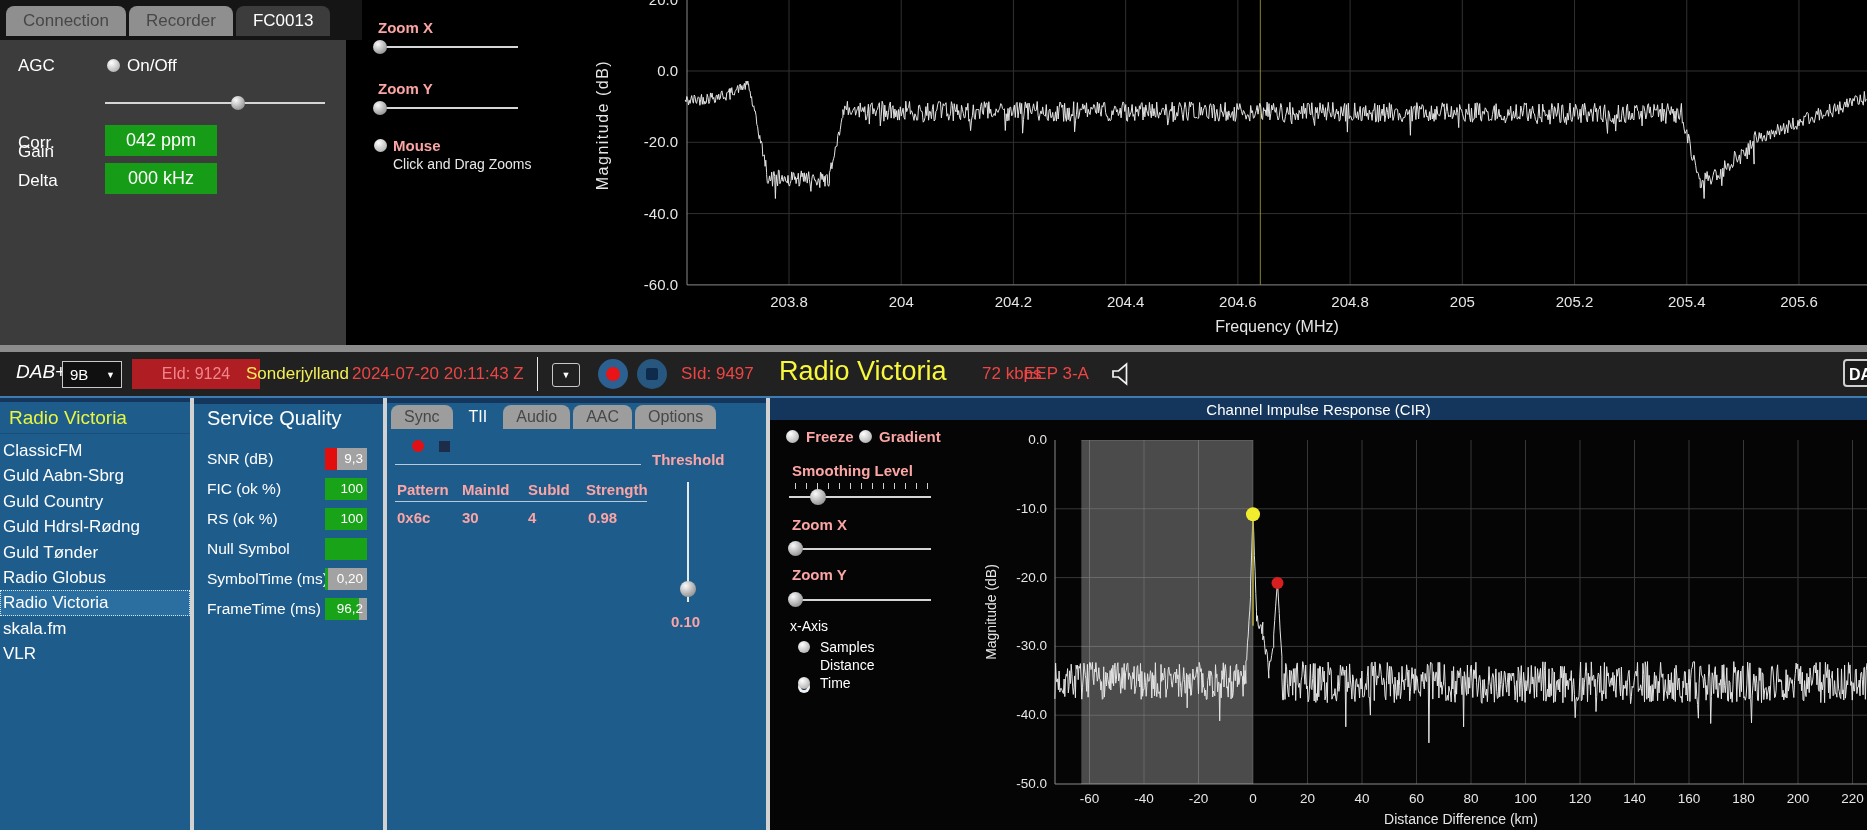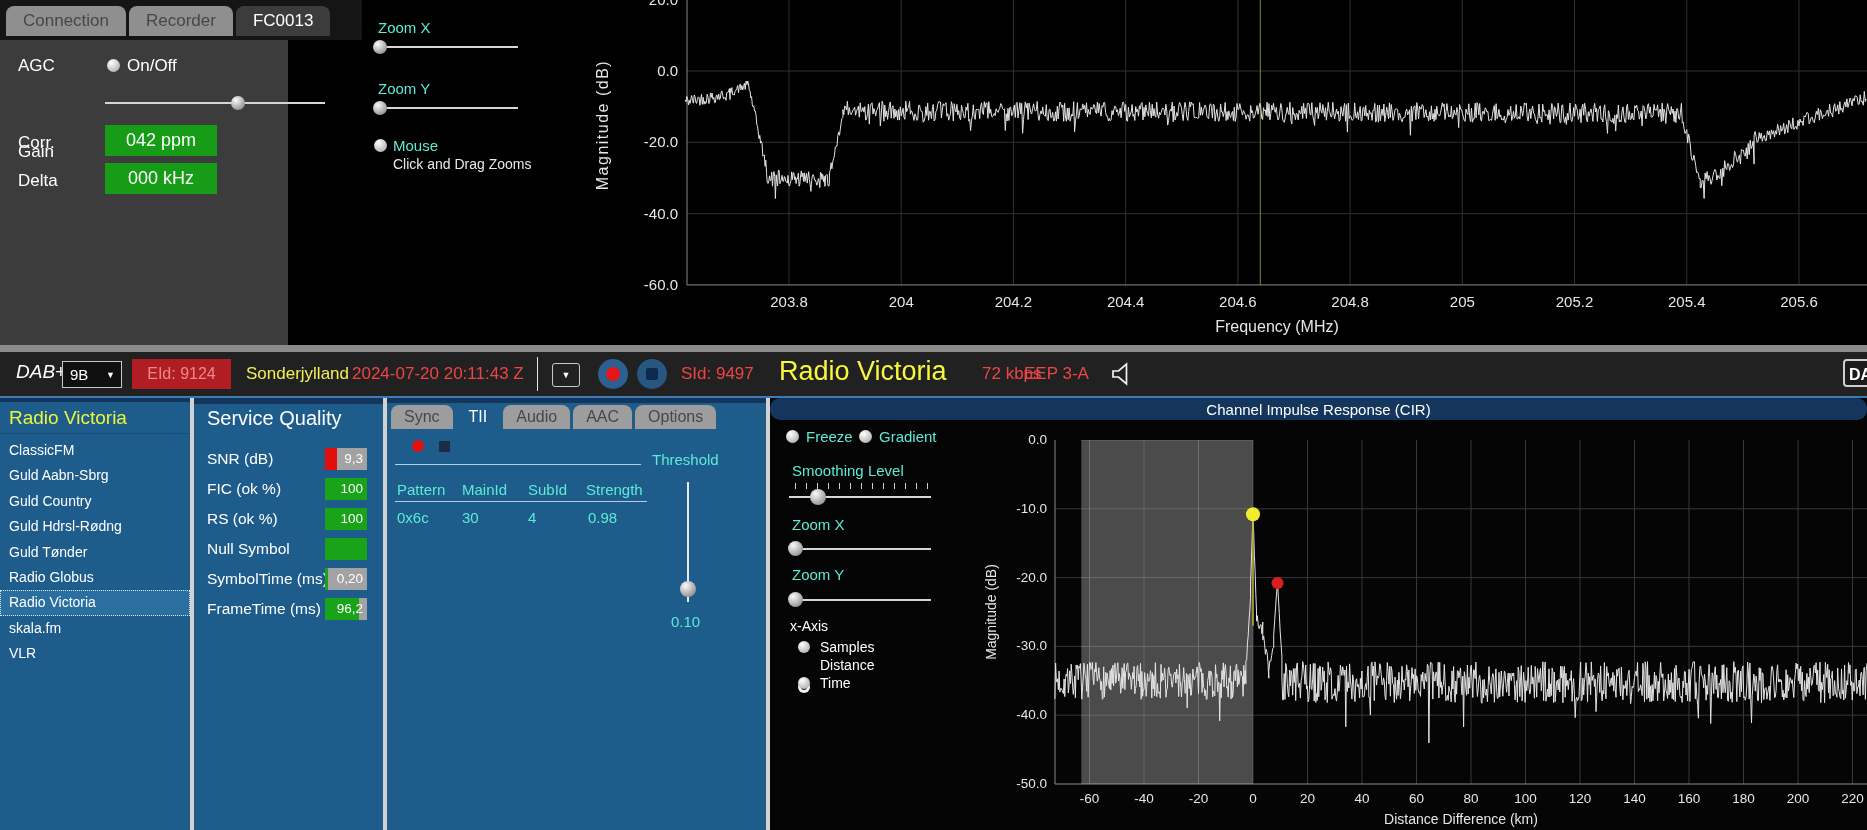--- a/index.html
+++ b/index.html
@@ -1,20 +1,20 @@
 <!DOCTYPE html>
 <html><head>
 <meta charset="utf-8">
 <style>
   html,body{margin:0;padding:0;background:#000;}
   #app{position:relative;width:1867px;height:830px;background:#000;overflow:hidden;
        font-family:"Liberation Sans",sans-serif;color:#fff;}
   .abs{position:absolute;}
   
-  .left-panel{left:0;top:0;width:288px;height:345px;background:#3c3c3c;}
+  .left-panel{left:0;top:0;width:346px;height:345px;background:#3c3c3c;}
   .tabstrip{left:0;top:0;width:362px;height:40px;background:#151515;padding:6px 0 0 6px;box-sizing:border-box;white-space:nowrap;}
   .wtab{display:inline-block;padding:5px 17px;margin-right:3px;border-radius:8px 8px 0 0;
         background:#8f8f8f;color:#474747;font-size:17px;}
   .wtab.active{background:#3c3c3c;color:#fff;}
   .flabel{font-size:17px;color:#fff;}
   .valbox{background:#169c16;color:#fff;font-size:18px;display:flex;align-items:center;justify-content:center;}
   
   .radio{width:13px;height:13px;border-radius:50%;
          background:radial-gradient(circle at 35% 30%,#ffffff,#b5b5b5 75%);}
   .radio.checked{background:#f2f2f2;position:relative;}
@@ -27,31 +27,31 @@
   .splitter{left:0;top:345px;width:1867px;height:7px;background:#8c8c8c;}
   .statusbar{left:0;top:352px;width:1867px;height:44px;background:#212121;}
   .blueline{left:0;top:396px;width:1867px;height:2px;background:#3d7bb2;}
   .sbtext{font-size:17px;color:#ef4444;white-space:nowrap;}
   .circlebtn{width:30px;height:30px;border-radius:50%;background:#2c6090;display:flex;align-items:center;justify-content:center;}
   
   .bluepanel{background:#1e5c8c;}
   .navy{background:#14365c;}
   .vdivider{top:398px;height:432px;width:4px;background:#d2d2d2;}
   .station-list{list-style:none;margin:0;padding:0;}
-  .station-list li{height:25.4px;line-height:25.4px;padding-left:9px;font-size:14px;color:#fff;white-space:nowrap;}
+  .station-list li{height:25.4px;line-height:25.4px;padding-left:3px;font-size:17px;color:#fff;white-space:nowrap;}
   .station-list li.sel{background:#2b6fa1;outline:1px dotted #d3e6f6;outline-offset:-1px;}
   .sq-row{position:relative;height:30px;}
   .sq-label{position:absolute;left:13px;top:6px;font-size:15.5px;color:#fff;white-space:nowrap;}
   .sq-gauge{position:absolute;left:131px;top:4px;width:42px;height:22px;background:#a2a2a2;overflow:hidden;}
   .sq-fill{position:absolute;left:0;top:0;bottom:0;}
   .sq-val{position:absolute;right:4px;top:0;line-height:21px;font-size:13.5px;color:#fff;}
   .btab{display:inline-block;padding:3px 13px;margin-right:3px;border-radius:8px 8px 0 0;
         background:#9d9d9d;color:#474747;font-size:16px;}
   .btab.active{background:#1e5c8c;color:#fff;}
-  .small{font-size:15px;color:#5eead4;white-space:nowrap;}
+  .small{font-size:15px;color:#fca5a5;white-space:nowrap;font-weight:bold;}
   svg text{font-family:"Liberation Sans",sans-serif;fill:#e6e6e6;}
 </style>
 </head>
 <body>
 
 <div id="app">
 
   <div class="abs left-panel">
     <div class="abs tabstrip">
       <span class="wtab">Connection</span><span class="wtab">Recorder</span><span class="wtab active">FC0013</span>
@@ -122,21 +122,21 @@
       <polyline points="145.2,100.0 146.0,101.8 146.8,96.5 147.6,98.7 148.5,105.0 149.3,100.3 150.1,103.4 150.9,98.8 151.7,95.6 152.5,100.5 153.4,103.2 154.2,95.0 155.0,96.6 155.8,102.1 156.6,103.4 157.4,99.3 158.3,96.8 159.1,97.7 159.9,105.3 160.7,99.2 161.5,94.4 162.3,104.3 163.2,97.3 164.0,104.3 164.8,101.2 165.6,103.7 166.4,102.0 167.2,94.2 168.0,97.3 168.9,103.6 169.7,101.6 170.5,92.9 171.3,97.3 172.1,93.1 172.9,99.2 173.8,97.4 174.6,102.6 175.4,102.3 176.2,95.6 177.0,95.0 177.8,99.4 178.7,94.1 179.5,99.6 180.3,98.2 181.1,92.5 181.9,90.9 182.7,95.2 183.6,99.0 184.4,97.8 185.2,97.6 186.0,100.3 186.8,92.6 187.6,92.2 188.5,92.0 189.3,88.8 190.1,99.5 190.1,88.3 190.9,92.7 191.8,87.6 192.6,94.7 193.5,94.6 194.3,95.1 195.1,91.5 196.0,90.1 196.8,88.5 197.7,85.5 198.5,92.7 199.3,86.4 200.2,84.1 201.0,89.8 201.9,85.5 202.7,90.0 203.6,86.5 204.4,83.3 205.2,89.5 206.1,81.0 206.9,84.7 207.8,81.0 208.6,85.2 208.6,84.4 209.3,90.6 210.1,91.1 210.8,97.8 211.6,96.6 212.3,105.0 213.1,106.8 213.8,105.8 214.6,111.0 215.3,111.0 216.1,115.7 216.8,124.4 217.6,126.6 218.3,133.0 219.1,138.7 219.8,135.4 220.6,143.2 221.3,141.3 222.1,143.5 222.8,156.2 223.6,155.4 224.3,154.9 225.1,166.3 225.8,160.2 226.6,172.7 226.6,174.5 227.3,182.5 228.0,183.5 228.8,180.7 229.5,175.9 230.3,180.9 231.0,179.8 231.7,172.1 232.5,186.2 233.2,175.9 233.9,171.5 234.7,176.5 235.4,198.5 236.2,174.8 236.9,181.9 237.6,186.0 238.4,170.2 239.1,170.3 239.9,183.7 240.6,181.8 241.3,179.4 242.1,175.3 242.8,181.1 243.6,181.3 244.3,176.6 245.0,177.0 245.8,181.4 246.5,181.5 247.3,183.1 248.0,175.4 248.7,184.7 249.5,186.1 250.2,183.4 251.0,180.6 251.7,171.9 252.4,179.7 253.2,172.7 253.9,173.1 254.7,179.6 255.4,176.8 256.1,183.6 256.9,178.1 257.6,179.0 258.3,173.2 259.1,186.2 259.8,184.3 260.6,176.0 261.3,170.9 262.0,176.8 262.8,173.2 263.5,181.4 264.3,172.8 265.0,181.5 265.7,177.0 266.5,173.4 267.2,183.1 268.0,176.7 268.7,171.7 269.4,179.7 270.2,185.0 270.9,191.4 271.7,180.2 272.4,175.7 273.1,174.6 273.9,176.6 274.6,180.2 275.4,180.0 276.1,182.1 276.8,185.2 277.6,183.2 278.3,178.6 279.0,180.5 279.8,187.6 280.5,172.2 281.3,173.4 282.0,179.5 282.7,174.3 283.5,181.7 284.2,176.3 285.0,186.3 285.7,175.5 286.4,174.8 287.2,174.7 287.9,185.0 288.7,186.3 289.4,183.6 289.4,172.7 290.2,170.3 291.1,162.7 291.9,168.8 292.8,161.6 293.6,158.7 294.4,155.8 295.3,146.9 296.1,146.4 297.0,146.2 297.8,135.4 298.7,131.9 299.5,135.3 300.3,129.3 301.2,122.4 302.0,118.2 302.9,117.3 302.9,109.6 303.8,114.7 304.7,105.9 305.6,107.2 306.5,110.0 307.4,101.3 308.3,114.8 309.3,107.6 310.2,113.2 311.1,114.6 312.0,112.7 312.9,110.3 313.8,108.6 314.7,107.1 315.6,115.2 316.6,111.2 317.5,108.4 318.4,106.2 319.3,117.2 320.2,102.9 321.1,111.5 322.0,111.0 322.9,107.5 323.9,112.1 324.8,106.6 325.7,120.1 326.6,119.0 327.5,113.5 328.4,104.2 329.3,124.1 330.2,107.0 331.1,103.9 332.1,102.8 333.0,114.1 333.9,108.5 334.8,111.4 335.7,115.8 336.6,110.6 337.5,109.2 338.4,105.4 339.4,102.7 340.3,125.9 341.2,116.2 342.1,101.2 343.0,104.2 343.9,121.2 344.8,105.1 345.7,116.9 346.7,110.9 347.6,119.4 348.5,112.4 349.4,105.2 350.3,102.0 351.2,118.1 352.1,107.6 353.0,105.7 354.0,118.3 354.9,109.0 355.8,116.9 356.7,110.6 357.6,120.1 358.5,109.5 359.4,120.1 360.3,106.8 361.3,116.0 362.2,112.0 363.1,108.2 364.0,117.3 364.9,119.3 365.8,101.2 366.7,111.7 367.6,108.7 368.6,107.6 369.5,101.5 370.4,114.2 371.3,110.7 372.2,112.2 373.1,116.1 374.0,120.4 374.9,113.8 375.9,116.1 376.8,120.3 377.7,119.8 378.6,105.9 379.5,104.9 380.4,109.4 381.3,111.5 382.2,111.6 383.2,122.2 384.1,121.0 385.0,117.5 385.9,106.6 386.8,115.6 387.7,103.1 388.6,120.2 389.5,111.3 390.5,111.8 391.4,118.7 392.3,109.3 393.2,104.5 394.1,121.0 395.0,119.9 395.9,111.4 396.8,110.1 397.8,104.1 398.7,101.5 399.6,101.8 400.5,102.0 401.4,118.0 402.3,110.1 403.2,103.7 404.1,105.7 405.1,104.4 406.0,102.7 406.9,116.2 407.8,113.7 408.7,120.2 409.6,116.4 410.5,113.7 411.4,101.7 412.4,105.4 413.3,120.9 414.2,103.7 415.1,109.4 416.0,111.9 416.9,104.4 417.8,114.9 418.7,110.6 419.7,117.8 420.6,119.7 421.5,105.3 422.4,109.3 423.3,113.4 424.2,117.8 425.1,117.6 426.0,107.1 427.0,110.3 427.9,103.3 428.8,121.2 429.7,119.3 430.6,130.6 431.5,120.1 432.4,115.8 433.3,104.8 434.3,117.3 435.2,119.4 436.1,109.5 437.0,109.7 437.9,109.5 438.8,109.5 439.7,118.6 440.6,106.6 441.6,102.8 442.5,112.7 443.4,114.5 444.3,101.7 445.2,107.4 446.1,103.1 447.0,103.0 447.9,118.3 448.8,101.7 449.8,113.4 450.7,109.2 451.6,116.3 452.5,116.8 453.4,115.2 454.3,113.5 455.2,115.6 456.1,108.8 457.1,111.1 458.0,112.4 458.9,109.9 459.8,108.2 460.7,103.6 461.6,104.3 462.5,108.7 463.4,109.6 464.4,108.8 465.3,130.5 466.2,113.7 467.1,121.0 468.0,108.4 468.9,120.5 469.8,107.4 470.7,107.2 471.7,115.8 472.6,114.6 473.5,109.0 474.4,105.1 475.3,117.4 476.2,103.7 477.1,102.3 478.0,117.9 479.0,109.1 479.9,102.6 480.8,113.9 481.7,103.4 482.6,133.2 483.5,119.5 484.4,110.9 485.3,101.9 486.3,107.9 487.2,103.4 488.1,119.6 489.0,103.0 489.9,107.3 490.8,112.6 491.7,114.0 492.6,108.5 493.6,103.8 494.5,109.6 495.4,111.1 496.3,110.0 497.2,101.5 498.1,115.6 499.0,120.4 499.9,114.6 500.9,110.9 501.8,113.8 502.7,106.9 503.6,114.5 504.5,115.6 505.4,116.2 506.3,104.6 507.2,119.1 508.2,120.6 509.1,110.0 510.0,109.1 510.9,117.7 511.8,117.1 512.7,112.4 513.6,121.0 514.5,120.4 515.5,111.8 516.4,121.1 517.3,106.2 518.2,119.0 519.1,107.7 520.0,102.0 520.9,103.8 521.8,107.4 522.8,105.0 523.7,121.4 524.6,103.3 525.5,117.0 526.4,121.3 527.3,108.1 528.2,119.7 529.1,107.8 530.1,121.2 531.0,117.0 531.9,114.1 532.8,116.0 533.7,101.7 534.6,131.8 535.5,120.7 536.4,114.8 537.4,102.6 538.3,118.6 539.2,115.9 540.1,108.8 541.0,109.5 541.9,109.7 542.8,103.9 543.7,109.1 544.7,105.4 545.6,113.0 546.5,102.8 547.4,116.9 548.3,109.4 549.2,113.0 550.1,114.5 551.0,107.1 552.0,109.1 552.9,108.6 553.8,104.5 554.7,106.0 555.6,112.4 556.5,113.6 557.4,102.0 558.3,112.9 559.2,103.5 560.2,111.7 561.1,116.2 562.0,105.6 562.9,107.1 563.8,102.5 564.7,102.6 565.6,112.4 566.5,116.2 567.5,116.2 568.4,121.0 569.3,118.5 570.2,120.8 571.1,119.8 572.0,110.6 572.9,114.9 573.8,109.8 574.8,106.0 575.7,106.8 576.6,112.0 577.5,109.7 578.4,115.6 579.3,113.4 580.2,108.1 581.1,117.8 582.1,105.8 583.0,101.9 583.9,103.5 584.8,111.5 585.7,104.6 586.6,120.4 587.5,121.3 588.4,107.1 589.4,116.9 590.3,114.0 591.2,112.0 592.1,104.5 593.0,116.3 593.9,114.4 594.8,120.5 595.7,106.6 596.7,111.9 597.6,109.4 598.5,116.2 599.4,105.8 600.3,109.2 601.2,103.4 602.1,102.5 603.0,120.0 604.0,107.3 604.9,116.8 605.8,104.9 606.7,110.4 607.6,113.5 608.5,116.1 609.4,102.4 610.3,110.4 611.3,117.8 612.2,104.2 613.1,116.0 614.0,108.5 614.9,115.6 615.8,117.2 616.7,102.0 617.6,114.0 618.6,118.2 619.5,112.5 620.4,114.7 621.3,112.2 622.2,108.5 623.1,108.1 624.0,109.4 624.9,115.1 625.9,104.3 626.8,111.1 627.7,125.1 628.6,120.3 629.5,112.2 630.4,109.4 631.3,111.2 632.2,102.2 633.2,121.7 634.1,106.0 635.0,120.1 635.9,117.0 636.8,112.5 637.7,116.1 638.6,107.2 639.5,102.5 640.5,104.6 641.4,107.7 642.3,114.5 643.2,120.6 644.1,109.4 645.0,102.4 645.9,107.3 646.8,116.9 647.8,120.4 648.7,111.5 649.6,101.8 650.5,106.9 651.4,102.0 652.3,104.6 653.2,103.7 654.1,117.3 655.1,117.8 656.0,117.6 656.9,117.4 657.8,118.5 658.7,118.0 659.6,102.5 660.5,115.2 661.4,107.0 662.4,115.2 663.3,110.2 664.2,107.8 665.1,105.1 666.0,107.5 666.9,116.7 667.8,117.3 668.7,118.7 669.6,105.4 670.6,103.7 671.5,107.6 672.4,117.9 673.3,104.1 674.2,105.3 675.1,121.1 676.0,114.1 676.9,109.3 677.9,117.9 678.8,121.2 679.7,117.0 680.6,103.9 681.5,111.9 682.4,111.8 683.3,116.6 684.2,112.4 685.2,102.4 686.1,120.6 687.0,111.7 687.9,119.6 688.8,110.9 689.7,115.4 690.6,117.5 691.5,113.8 692.5,111.5 693.4,120.5 694.3,107.1 695.2,121.4 696.1,117.4 697.0,103.5 697.9,109.3 698.8,109.3 699.8,103.6 700.7,108.0 701.6,111.6 702.5,115.1 703.4,110.5 704.3,112.1 705.2,114.5 706.1,119.2 707.1,115.2 708.0,114.7 708.9,117.1 709.8,121.1 710.7,105.5 711.6,112.8 712.5,110.7 713.4,118.2 714.4,117.5 715.3,113.8 716.2,110.6 717.1,105.5 718.0,114.2 718.9,108.2 719.8,103.3 720.7,106.0 721.7,118.2 722.6,119.5 723.5,107.7 724.4,111.0 725.3,109.9 726.2,115.7 727.1,102.1 728.0,116.7 729.0,103.6 729.9,119.9 730.8,113.5 731.7,105.3 732.6,109.9 733.5,103.4 734.4,109.8 735.3,112.4 736.3,107.4 737.2,115.7 738.1,120.0 739.0,117.7 739.9,111.0 740.8,103.5 741.7,107.3 742.6,118.9 743.6,121.6 744.5,122.2 745.4,116.3 746.3,113.0 747.2,107.3 748.1,112.5 749.0,114.5 749.9,102.3 750.9,120.4 751.8,123.9 752.7,107.5 753.6,114.4 754.5,114.0 755.4,119.7 756.3,113.2 757.2,114.0 758.2,120.0 759.1,110.4 760.0,112.8 760.9,113.8 761.8,106.2 762.7,118.5 763.6,103.3 764.5,113.5 765.5,108.1 766.4,118.4 767.3,103.6 768.2,103.3 769.1,104.0 770.0,114.1 770.9,114.9 771.8,102.7 772.8,115.8 773.7,120.2 774.6,125.5 775.5,107.2 776.4,112.7 777.3,107.5 778.2,118.7 779.1,113.5 780.0,102.8 781.0,110.9 781.9,113.1 782.8,104.5 783.7,110.8 784.6,116.7 785.5,107.7 786.4,120.2 787.3,111.4 788.3,102.3 789.2,111.5 790.1,112.9 791.0,117.1 791.9,116.3 792.8,102.4 793.7,112.8 794.6,118.8 795.6,113.6 796.5,109.0 797.4,114.1 798.3,111.2 799.2,121.2 800.1,119.8 801.0,106.6 801.9,112.0 802.9,116.1 803.8,107.2 804.7,103.4 805.6,121.3 806.5,104.7 807.4,132.1 808.3,103.1 809.2,118.5 810.2,115.8 811.1,116.9 812.0,120.3 812.9,119.6 813.8,118.3 814.7,102.9 815.6,115.8 816.5,118.1 817.5,111.7 818.4,119.6 819.3,112.1 820.2,106.4 821.1,120.7 822.0,120.5 822.9,108.4 823.8,107.3 824.8,116.0 825.7,105.6 826.6,116.2 827.5,113.1 828.4,119.6 829.3,110.2 830.2,113.8 831.1,112.7 832.1,120.4 833.0,110.2 833.9,110.4 834.8,103.4 835.7,122.1 836.6,120.0 837.5,105.1 838.4,122.2 839.4,105.2 840.3,120.8 841.2,114.0 842.1,109.0 843.0,115.6 843.9,104.0 844.8,121.6 845.7,115.3 846.7,107.2 847.6,112.3 848.5,118.8 849.4,102.8 850.3,117.6 851.2,104.5 852.1,111.2 853.0,120.4 854.0,116.2 854.9,110.0 855.8,108.8 856.7,109.1 857.6,109.6 858.5,120.2 859.4,113.3 860.3,115.4 861.3,120.0 862.2,121.8 863.1,117.8 864.0,117.5 864.9,117.3 865.8,111.4 866.7,109.0 867.6,114.7 868.6,113.0 869.5,109.8 870.4,135.3 871.3,106.3 872.2,121.2 873.1,109.0 874.0,106.7 874.9,105.8 875.9,119.6 876.8,102.6 877.7,108.0 878.6,119.0 879.5,106.2 880.4,108.8 881.3,109.1 882.2,104.6 883.2,106.1 884.1,117.5 885.0,114.3 885.9,109.7 886.8,117.0 887.7,116.0 888.6,121.0 889.5,111.7 890.4,119.9 891.4,105.8 892.3,119.0 893.2,113.5 894.1,121.3 895.0,109.2 895.9,119.6 896.8,106.3 897.7,114.1 898.7,115.1 899.6,116.1 900.5,112.8 901.4,108.0 902.3,102.8 903.2,106.6 904.1,103.9 905.0,119.4 906.0,111.5 906.9,103.6 907.8,111.5 908.7,116.9 909.6,115.6 910.5,117.0 911.4,106.3 912.3,118.7 913.3,116.0 914.2,110.1 915.1,114.2 916.0,115.2 916.9,107.5 917.8,112.7 918.7,127.6 919.6,104.5 920.6,109.2 921.5,109.5 922.4,113.3 923.3,117.1 924.2,120.2 925.1,121.4 926.0,109.1 926.9,112.6 927.9,114.5 928.8,103.8 929.7,117.3 930.6,121.7 931.5,108.0 932.4,122.2 933.3,119.0 934.2,119.1 935.2,103.2 936.1,117.8 937.0,102.7 937.9,105.0 938.8,114.9 939.7,103.5 940.6,118.9 941.5,121.2 942.5,111.5 943.4,111.6 944.3,114.3 945.2,107.8 946.1,109.2 947.0,112.1 947.9,111.5 948.8,120.7 949.8,120.1 950.7,119.1 951.6,120.4 952.5,114.6 953.4,108.7 954.3,105.6 955.2,120.3 956.1,103.7 957.1,118.7 958.0,115.9 958.9,109.3 959.8,117.0 960.7,114.9 961.6,119.9 962.5,118.8 963.4,120.2 964.4,116.0 965.3,122.9 966.2,119.7 967.1,117.6 968.0,109.5 968.9,115.5 969.8,112.7 970.7,106.2 971.7,120.5 972.6,116.8 973.5,111.3 974.4,118.2 975.3,116.0 976.2,104.5 977.1,119.0 978.0,118.6 979.0,116.6 979.9,119.1 980.8,106.0 981.7,110.0 982.6,116.2 983.5,110.5 984.4,102.9 985.3,104.6 986.3,103.1 987.2,117.1 988.1,121.0 989.0,113.1 989.9,108.9 990.8,118.6 991.7,110.6 992.6,106.2 993.6,113.1 994.5,114.0 995.4,119.5 996.3,121.0 997.2,123.7 998.1,116.4 999.0,104.1 999.9,118.0 1000.8,117.3 1001.8,122.1 1002.7,104.1 1003.6,111.4 1004.5,110.3 1005.4,116.1 1006.3,114.7 1007.2,114.7 1008.1,119.8 1009.1,109.8 1010.0,124.2 1010.9,113.5 1011.8,103.5 1012.7,107.6 1013.6,118.9 1014.5,106.7 1015.4,109.1 1016.4,116.4 1017.3,113.1 1018.2,103.1 1019.1,112.0 1020.0,122.6 1020.9,122.2 1021.8,105.3 1022.7,104.9 1023.7,118.2 1024.6,122.5 1025.5,116.9 1026.4,124.5 1027.3,113.3 1028.2,120.1 1029.1,112.2 1030.0,103.0 1031.0,119.5 1031.9,121.5 1032.8,116.8 1033.7,107.5 1034.6,116.3 1035.5,104.2 1036.4,107.2 1037.3,110.2 1038.3,119.4 1039.2,116.5 1040.1,109.2 1041.0,122.7 1041.9,107.5 1042.8,104.2 1043.7,115.2 1044.6,103.2 1045.6,109.1 1046.5,119.1 1047.4,122.0 1048.3,111.7 1049.2,116.1 1050.1,112.0 1051.0,108.9 1051.9,113.3 1052.9,121.4 1053.8,108.5 1054.7,103.4 1055.6,111.9 1056.5,108.3 1057.4,121.5 1058.3,109.8 1059.2,109.0 1060.2,105.8 1061.1,119.1 1062.0,119.0 1062.9,122.0 1063.8,109.2 1064.7,104.8 1065.6,117.1 1066.5,121.7 1067.5,133.4 1068.4,110.7 1069.3,113.4 1070.2,120.8 1071.1,120.5 1072.0,122.2 1072.9,118.3 1073.8,123.7 1074.8,115.2 1075.7,131.1 1076.6,114.5 1077.5,118.3 1078.4,105.1 1079.3,122.0 1080.2,120.2 1081.1,121.7 1082.1,111.0 1083.0,106.9 1083.9,116.6 1084.8,122.1 1085.7,122.6 1086.6,107.1 1087.5,104.1 1088.4,119.4 1089.4,111.4 1090.3,119.9 1091.2,118.9 1092.1,113.0 1093.0,118.8 1093.9,120.0 1094.8,105.7 1095.7,108.0 1096.7,105.2 1097.6,110.4 1098.5,111.3 1099.4,119.2 1100.3,115.9 1101.2,111.0 1102.1,125.9 1103.0,105.6 1104.0,106.6 1104.9,111.7 1105.8,119.0 1106.7,115.1 1107.6,105.2 1108.5,103.7 1109.4,113.2 1110.3,106.9 1111.2,117.2 1112.2,117.0 1113.1,115.7 1114.0,104.4 1114.9,110.2 1115.8,109.7 1116.7,110.0 1117.6,104.8 1118.5,116.9 1119.5,110.0 1120.4,109.1 1121.3,121.7 1122.2,103.2 1123.1,120.7 1124.0,109.1 1124.9,112.4 1125.8,123.5 1126.8,109.1 1127.7,103.6 1128.6,109.5 1129.5,111.9 1130.4,114.8 1131.3,106.6 1132.2,113.4 1133.1,109.0 1134.1,121.5 1135.0,111.1 1135.9,122.7 1136.8,108.4 1137.7,109.1 1138.6,118.0 1139.5,119.4 1140.4,112.8 1141.4,103.4 1142.3,122.5 1142.3,123.2 1143.2,122.1 1144.1,128.9 1145.0,133.5 1145.9,131.7 1146.8,129.7 1147.7,143.1 1148.6,134.1 1149.5,138.2 1150.4,146.0 1151.2,156.3 1152.1,160.3 1153.0,159.9 1153.9,155.2 1154.8,160.0 1155.7,165.5 1156.6,172.6 1157.5,172.0 1158.4,173.6 1159.3,179.0 1160.2,178.5 1160.2,187.5 1161.2,187.8 1162.2,180.4 1163.2,180.7 1164.1,198.5 1165.1,172.9 1166.1,178.9 1167.1,171.5 1168.1,180.8 1169.0,175.5 1170.0,178.3 1171.0,184.3 1172.0,180.9 1173.0,175.7 1173.9,171.9 1174.9,169.4 1175.9,171.0 1176.9,180.0 1177.9,175.3 1178.8,177.6 1179.8,178.6 1180.8,169.2 1181.8,185.7 1182.8,168.0 1183.7,176.6 1184.7,160.6 1185.7,168.0 1186.7,169.5 1187.6,163.6 1188.6,163.8 1189.6,170.6 1190.6,166.8 1191.6,164.3 1192.5,167.6 1193.5,164.8 1194.5,151.1 1195.5,153.5 1196.5,159.1 1197.4,162.2 1198.4,158.7 1199.4,154.9 1200.4,164.0 1201.4,149.4 1202.3,150.4 1203.3,150.1 1204.3,154.8 1205.3,156.2 1206.3,147.7 1207.2,159.0 1208.2,143.4 1209.2,154.7 1210.2,140.3 1211.2,148.6 1212.1,146.1 1213.1,141.1 1214.1,164.1 1214.1,135.2 1215.1,131.5 1216.1,136.5 1217.2,142.4 1218.2,141.1 1219.2,132.5 1220.2,138.5 1221.2,133.1 1222.3,141.3 1223.3,137.0 1224.3,135.3 1225.3,140.7 1226.3,140.6 1227.4,130.8 1228.4,134.9 1229.4,130.9 1230.4,139.1 1231.4,129.8 1232.5,134.1 1233.5,130.7 1234.5,137.1 1235.5,130.8 1236.5,134.2 1237.6,124.3 1238.6,128.9 1239.6,134.9 1240.6,125.6 1241.6,131.2 1242.7,129.2 1243.7,123.4 1244.7,134.1 1245.7,129.2 1246.7,124.7 1247.8,132.8 1248.8,120.3 1249.8,122.7 1250.8,127.1 1251.8,128.8 1252.9,117.9 1253.9,129.5 1254.9,127.7 1255.9,126.2 1256.9,129.3 1258.0,120.3 1259.0,125.9 1260.0,119.0 1261.0,122.3 1262.0,120.9 1263.1,125.5 1264.1,115.9 1265.1,117.0 1266.1,114.6 1267.1,112.3 1268.2,113.6 1269.2,123.8 1270.2,121.3 1271.2,117.4 1272.2,117.2 1273.3,121.6 1274.3,122.7 1275.3,117.0 1276.3,111.3 1277.3,114.6 1278.4,108.2 1279.4,120.2 1280.4,109.7 1281.4,112.7 1282.4,118.6 1283.5,115.0 1284.5,115.7 1285.5,115.6 1286.5,111.3 1287.5,110.0 1288.6,116.3 1289.6,104.2 1290.6,113.0 1291.6,113.3 1292.6,117.1 1293.7,106.9 1294.7,103.7 1295.7,111.4 1296.7,110.4 1297.7,104.8 1298.8,114.1 1299.8,101.6 1300.8,110.2 1301.8,108.3 1302.8,112.3 1303.9,105.2 1304.9,101.9 1305.9,107.0 1306.9,98.8 1307.9,107.3 1309.0,103.3 1310.0,98.1 1311.0,100.3 1312.0,105.9 1313.0,98.5 1314.1,101.1 1315.1,96.0 1316.1,95.8 1317.1,97.0 1318.2,104.3 1319.2,104.2 1320.2,94.8 1321.2,101.7 1322.2,101.2 1323.3,105.2 1324.3,91.4 1325.3,101.5 1326.3,99.1 " fill="none" stroke="#e4e4e4" stroke-width="1"></polyline>
     </svg>
 
   <div class="abs splitter"></div>
   <div class="abs statusbar">
     <div class="abs" style="left:16px;top:9px;font-size:19px;font-style:italic;">DAB+</div>
     <div class="abs" style="left:62px;top:9px;width:58px;height:25px;background:#101010;border:1px solid #c8c8c8;display:flex;align-items:center;">
       <span style="font-size:15px;padding-left:7px;flex:1;">9B</span>
       <span style="font-size:9px;padding-right:6px;">▼</span>
     </div>
-    <div class="abs" style="left:132px;top:7px;width:99px;height:30px;background:#b01e24;color:#f0868c;font-size:16px;display:flex;align-items:center;justify-content:center;">EId: 9124</div>
+    <div class="abs" style="left:132px;top:7px;width:128px;height:30px;background:#b01e24;color:#f0868c;font-size:16px;display:flex;align-items:center;justify-content:center;">EId: 9124</div>
     <div class="abs sbtext" style="left:246px;top:12px;color:#f3ef55;">Sonderjylland</div>
     <div class="abs sbtext" style="left:352px;top:12px;">2024-07-20  20:11:43 Z</div>
     <div class="abs" style="left:537px;top:5px;width:1px;height:34px;background:#e8e8e8;"></div>
     <div class="abs" style="left:552px;top:11px;width:26px;height:22px;border:1px solid #c8c8c8;border-radius:3px;display:flex;align-items:center;justify-content:center;font-size:9px;">▼</div>
     <div class="abs circlebtn" style="left:598px;top:7px;">
       <div style="width:14px;height:14px;border-radius:50%;background:#e81418;"></div>
     </div>
     <div class="abs circlebtn" style="left:637px;top:7px;background:#27567f;">
       <div style="width:12px;height:12px;border-radius:2px;background:#0e2b4d;"></div>
     </div>
@@ -236,21 +236,21 @@
     <div class="abs small" style="left:199px;top:78px;">Strength</div>
     <div class="abs" style="left:8px;top:98px;width:252px;height:1px;background:#bcc9d6;"></div>
     <div class="abs small" style="left:10px;top:106px;">0x6c</div>
     <div class="abs small" style="left:75px;top:106px;text-align:center;">30</div>
     <div class="abs small" style="left:141px;top:106px;">4</div>
     <div class="abs small" style="left:201px;top:106px;">0.98</div>
   </div>
   <div class="abs vdivider" style="left:766px;"></div>
 
   <div class="abs" style="left:770px;top:398px;width:1097px;height:432px;background:#050505;">
-    <div class="navy" style="height:22px;display:flex;align-items:center;justify-content:center;font-size:15px;border-radius:10px;">Channel Impulse Response (CIR)</div>
+    <div class="navy" style="height:22px;display:flex;align-items:center;justify-content:center;font-size:15px;">Channel Impulse Response (CIR)</div>
 
     <div class="abs radio" style="left:16px;top:32px;"></div>
     <div class="abs small" style="left:36px;top:30px;">Freeze</div>
     <div class="abs radio" style="left:89px;top:32px;"></div>
     <div class="abs small" style="left:109px;top:30px;">Gradient</div>
 
     <div class="abs small" style="left:22px;top:64px;">Smoothing Level</div>
     <div id="smooth-ticks" class="abs" style="left:25px;top:85px;width:132px;height:6px;">
         <div style="position: absolute; top: 0px; width: 1px; height: 6px; background: rgb(207, 207, 207); left: 0px;"></div>
         <div style="position: absolute; top: 0px; width: 1px; height: 6px; background: rgb(207, 207, 207); left: 11px;"></div>

